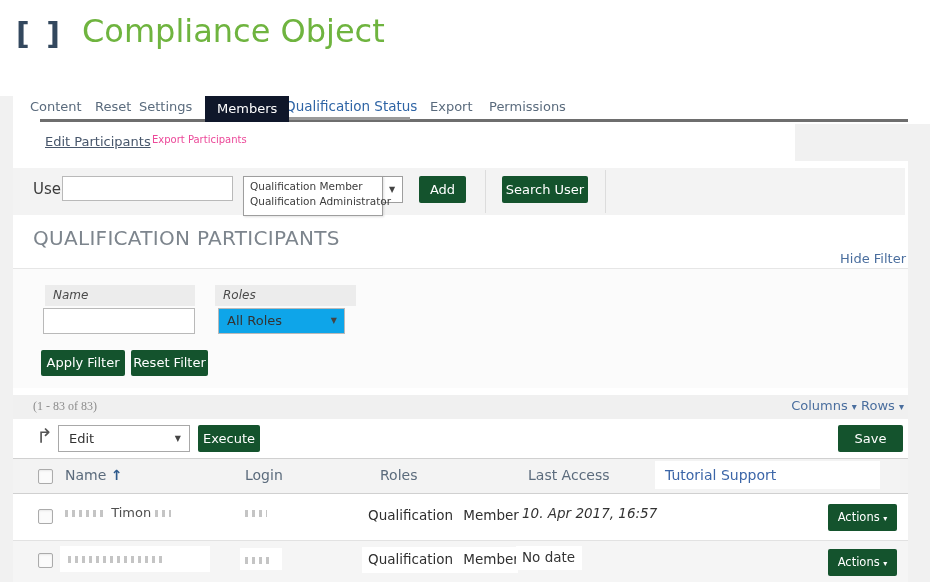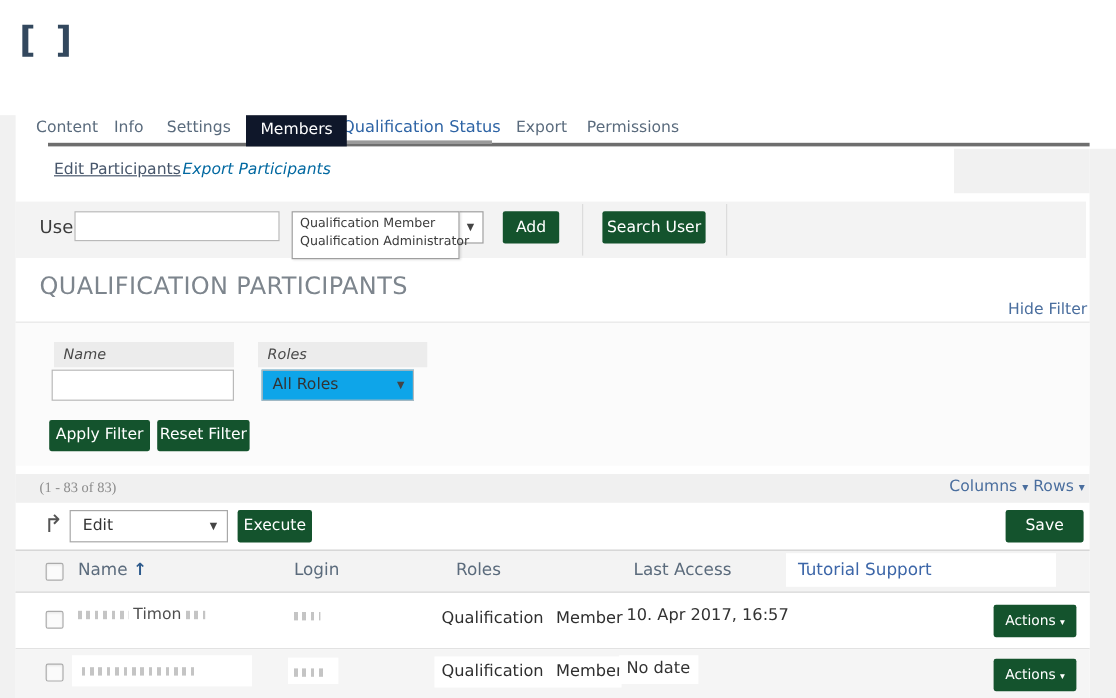--- a/index.html
+++ b/index.html
@@ -24,21 +24,21 @@
   #tab-members{left:205px;top:96px;height:26px;line-height:26px;padding:0 12px;background:#0f172a;color:#fff;z-index:3;}
   #tab-qualification-status{left:285px;top:98px;color:#2e64a5;font-size:13.5px;}
   #tab-export{left:430px;}
   #tab-permissions{left:489px;}
   #tab-underline{left:40px;top:119px;width:868px;height:3px;background:#6e6e6e;z-index:1;}
   #status-underline{left:284px;top:117px;width:126px;height:3px;background:#9a9a9a;z-index:2;}
 
   
   #subnav-gray{left:795px;top:124px;width:113px;height:37px;background:#f1f1f1;}
   #link-edit-participants{left:45px;top:134px;font-size:13px;color:#47566b;text-decoration:underline;cursor:pointer;}
-  #link-export-participants{left:152px;top:134px;font-size:13px;color:#0369a1;cursor:pointer;font-style:italic;}
+  #link-export-participants{left:152px;top:134px;font-size:10px;color:#ec4899;cursor:pointer;}
 
   
   #user-toolbar{left:13px;top:168px;width:892px;height:47px;background:#f3f3f3;}
   #user-label{left:33px;top:180px;font-size:15px;color:#3b3b3b;}
   #user-input{left:62px;top:176px;width:171px;height:25px;border:1px solid #b9b9b9;background:#fff;box-sizing:border-box;font-size:13px;padding:0 6px;outline:none;}
   #role-listbox{left:243px;top:176px;width:138px;min-height:34px;background:#fff;border:1px solid #9e9e9e;z-index:5;padding:2px 0;box-shadow:1px 1px 2px rgba(0,0,0,.12);}
   .role-option{font-size:10.5px;color:#3c3c3c;line-height:15px;padding:0 6px;white-space:nowrap;cursor:pointer;}
   #role-arrow-box{left:381px;top:176px;width:20px;height:25px;background:#fff;border:1px solid #9e9e9e;text-align:center;line-height:25px;font-size:8px;color:#444;cursor:pointer;}
   .btn{background:#14532d;color:#fff;font-size:13px;text-align:center;border:none;border-radius:2px;cursor:pointer;font-family:inherit;padding:0;}
   #add-button{left:419px;top:176px;width:47px;height:27px;line-height:27px;}
@@ -93,21 +93,21 @@
   .row{left:13px;width:895px;}
   #row-1{top:494px;height:47px;background:#fff;border-bottom:1px solid #e2e2e2;box-sizing:border-box;}
   #row-2{top:541px;height:41px;background:#f5f5f5;}
   #row1-checkbox{left:38px;top:509px;}
   #row2-checkbox{left:38px;top:553px;}
 
   .smudge{display:inline-block;height:7px;background:repeating-linear-gradient(90deg,#8a8a8a 0 3px,transparent 3px 7px);opacity:.5;vertical-align:middle;}
   #row1-name{left:65px;top:505px;font-size:13px;color:#4f4f4f;}
   #row1-login{left:245px;top:510px;}
   #row1-roles{left:368px;top:507px;font-size:13.5px;color:#2f2f2f;word-spacing:6px;}
-  #row1-last-access{left:522px;top:505px;font-size:13.5px;color:#333;}
+  #row1-last-access{left:522px;top:505px;font-size:13.5px;color:#333;font-style:italic;}
   #actions-button-1{left:828px;top:504px;width:69px;height:27px;line-height:27px;font-size:11.5px;}
   #actions-button-2{left:828px;top:549px;width:69px;height:27px;line-height:27px;font-size:11.5px;}
   .actions-caret{font-size:8px;}
 
   .white-patch{background:#fff;}
   #row2-name-patch{left:60px;top:546px;width:150px;height:26px;}
   #row2-name-smudge{left:68px;top:556px;}
   #row2-login-patch{left:240px;top:548px;width:42px;height:22px;}
   #row2-login-smudge{left:245px;top:557px;}
   #row2-roles-patch{left:362px;top:547px;width:156px;height:26px;}
@@ -116,25 +116,26 @@
   #row2-last-access{left:522px;top:549px;font-size:13.5px;color:#333;}
 </style>
 </head>
 <body>
 
 <div id="page">
   <div class="abs" id="left-strip"></div>
   <div class="abs" id="right-strip"></div>
 
   <span class="abs" id="logo">[ ]</span>
+  <h1 class="abs" id="title">Compliance Object</h1>
 
   <div class="abs" id="tab-underline"></div>
   <div class="abs" id="status-underline"></div>
   <span class="abs tab" id="tab-content">Content</span>
-  <span class="abs tab" id="tab-info">Info</span>
+  <span class="abs tab" id="tab-info">Reset</span>
   <span class="abs tab" id="tab-settings">Settings</span>
   <span class="abs tab" id="tab-members">Members</span>
   <span class="abs tab" id="tab-qualification-status">Qualification Status</span>
   <span class="abs tab" id="tab-export">Export</span>
   <span class="abs tab" id="tab-permissions">Permissions</span>
 
   <div class="abs" id="subnav-gray"></div>
   <span class="abs" id="link-edit-participants">Edit Participants</span>
   <span class="abs" id="link-export-participants">Export Participants</span>
 

